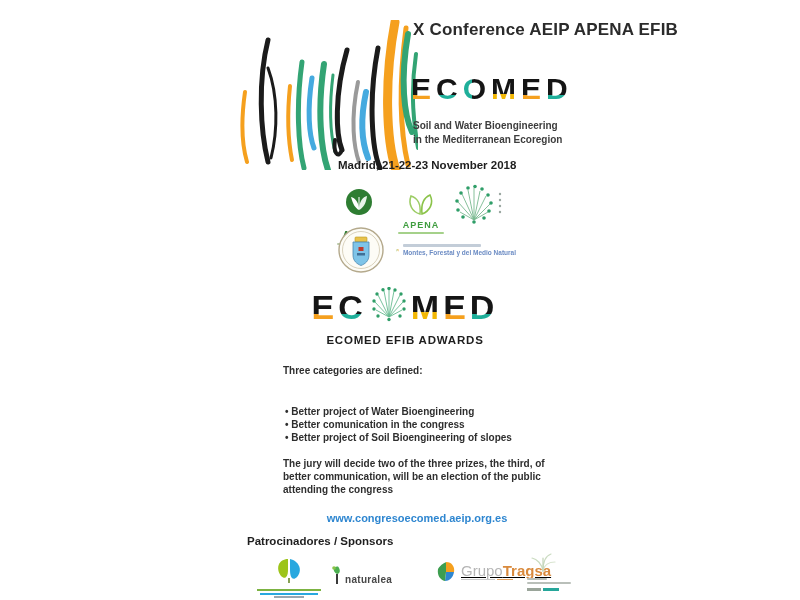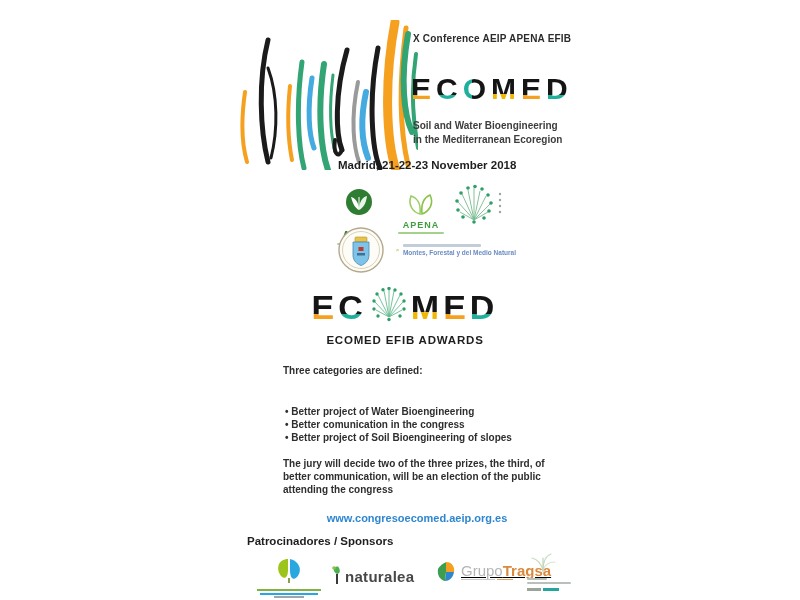--- a/index.html
+++ b/index.html
@@ -3,21 +3,21 @@
 <meta charset="utf-8">
 <style>
   * { margin:0; padding:0; box-sizing:border-box; }
   html,body { background:#ffffff; }
   #canvas {
     position:relative; width:800px; height:600px; background:#ffffff;
     font-family:"Liberation Sans", sans-serif; overflow:hidden; margin:0 auto;
   }
   
   .grass { position:absolute; left:238px; top:20px; width:180px; height:150px; }
-  .conf-line { position:absolute; left:413px; top:33px; font-size:10px; font-weight:700; color:#2b2b2b; letter-spacing:.2px; }
+  .conf-line { position:absolute; left:413px; top:20px; font-size:17px; font-weight:700; color:#2b2b2b; letter-spacing:.2px; }
   .logo-small { position:absolute; left:411px; top:74px; font-size:30px; font-weight:700; letter-spacing:5px; line-height:1; color:#151515; }
   .subtitle { position:absolute; left:413px; top:119px; font-size:10px; font-weight:700; color:#3d3d3d; line-height:14px; }
   .date-line { position:absolute; left:338px; top:159px; font-size:11.5px; font-weight:700; color:#1e1e1e; }
 
   
   .two-tone { -webkit-background-clip:text; background-clip:text; }
   @supports ((-webkit-background-clip:text) or (background-clip:text)) {
     .two-tone { color:transparent; }
   }
   .acc-orange { background-image:linear-gradient(to top,#F5A01E 30%,#151515 30%); }
@@ -52,21 +52,21 @@
   .jury { margin-top:13px; }
   .website { margin-top:16px; text-align:center; font-size:11px; font-weight:700; color:#2E86D0; text-decoration:none; display:block; }
 
   
   .sponsors-heading { position:absolute; left:247px; top:535px; font-size:11.5px; font-weight:700; color:#1e1e1e; }
   .sp-colegio { position:absolute; left:253px; top:556px; width:72px; text-align:center; }
   .sp-colegio .bar1 { width:64px; height:2px; background:#7cb342; margin:1px auto 0; }
   .sp-colegio .bar2 { width:58px; height:2px; background:#29a8df; margin:1.5px auto 0; }
   .sp-colegio .bar3 { width:30px; height:1.5px; background:#9aa7b0; margin:1.5px auto 0; }
   .sp-naturalea { position:absolute; left:331px; top:565px; display:flex; align-items:flex-end; gap:2px; }
-  .sp-naturalea .word { font-size:15px; font-weight:700; color:#474747; letter-spacing:.3px; }
+  .sp-naturalea .word { font-size:10px; font-weight:700; color:#474747; letter-spacing:.3px; }
   .sp-tragsa { position:absolute; left:436px; top:561px; display:flex; align-items:center; gap:5px; }
   .sp-tragsa .col { display:flex; flex-direction:column; gap:2px; }
   .sp-tragsa .row { font-size:15px; line-height:13px;text-decoration:underline; }
   .sp-tragsa .grupo { color:#b5b5b5; font-weight:400; }
   .sp-tragsa .tragsa { color:#d98a3d; font-weight:700; }
   .sp-tragsa .tag { display:flex; gap:2px; }
   .sp-tragsa .tag .g { width:34px; height:1.5px; background:#c9c9c9; }
   .sp-tragsa .tag .o { width:16px; height:1.5px; background:#e0a060; }
   .sp-4 { position:absolute; left:527px; top:552px; width:54px; }
   .sp-4 .bars { margin-top:1px; }

